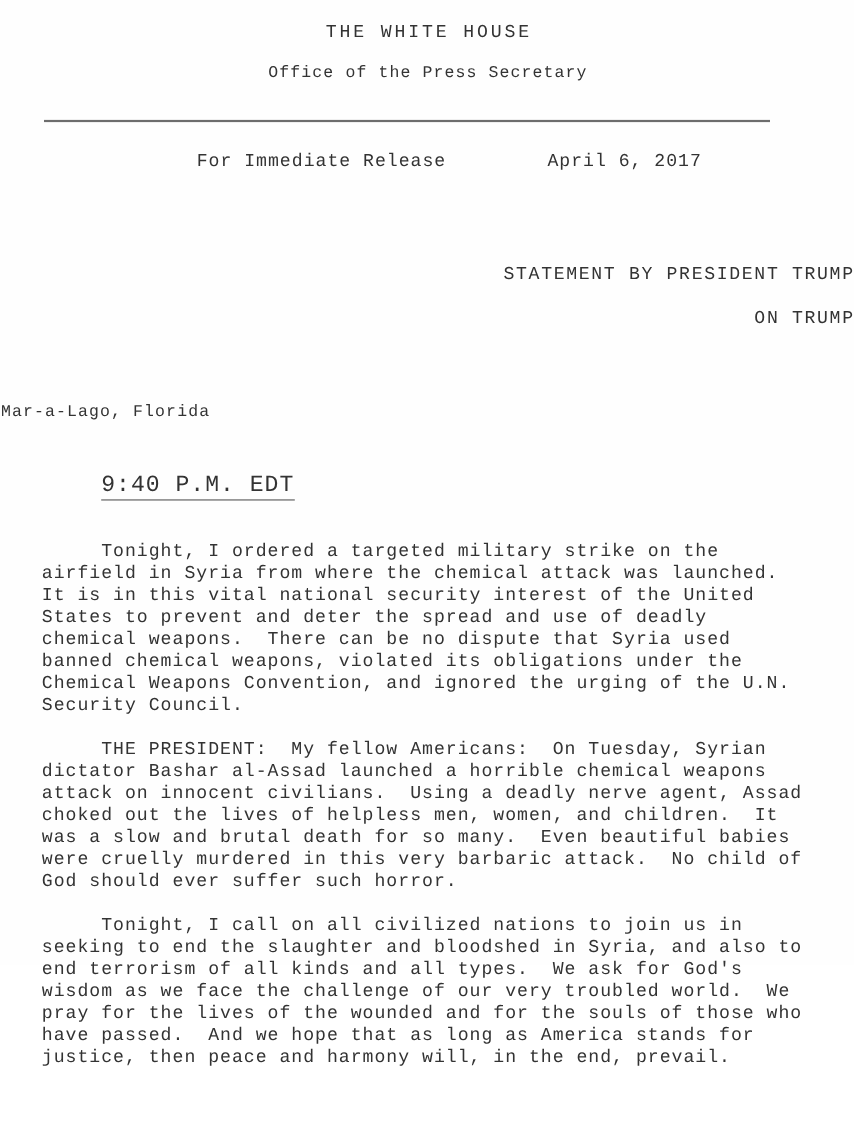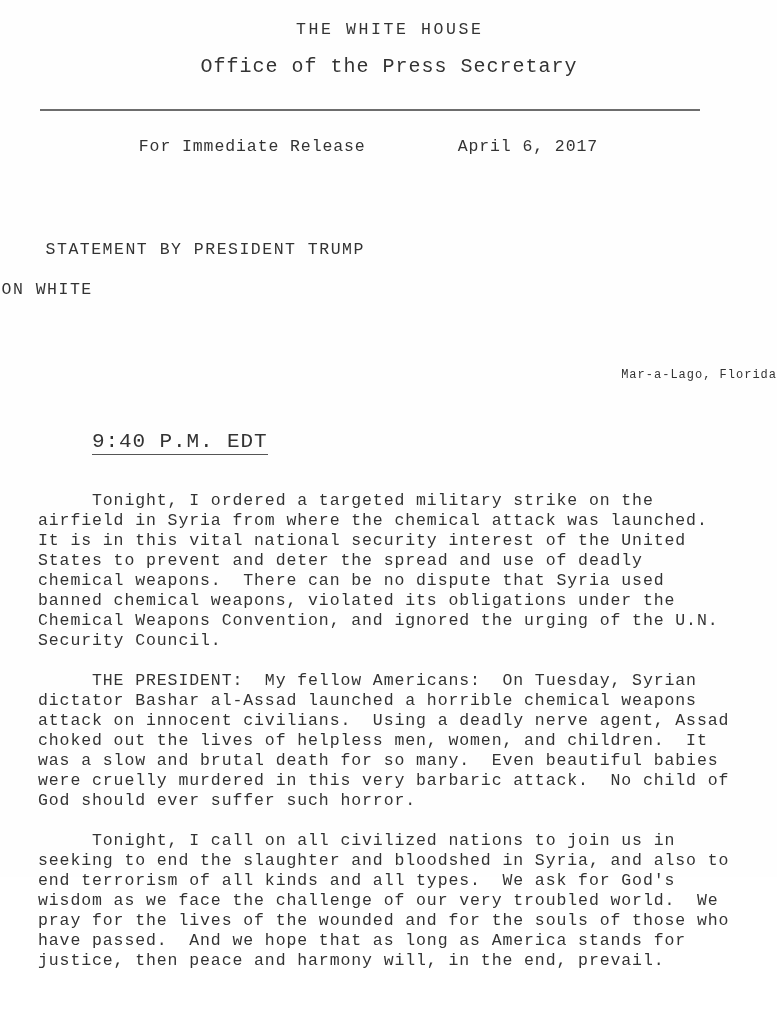--- a/index.html
+++ b/index.html
@@ -32,21 +32,21 @@
   .wh-title {
     font-size: 16.5px;
     line-height: 20px;
     letter-spacing: 2.6px;
     text-indent: 2.6px;
     color: #333333;
     white-space: pre;
   }
   .press-office {
     margin-top: 17px;
-    font-size: 20px;
+    font-size: 15px;
     line-height: 20px;
     letter-spacing: 1.0px;
     text-indent: 1.0px;
     color: #333333;
     white-space: pre;
   }
 
   
   .rule-wrap {
     margin-top: 32px;
@@ -56,47 +56,47 @@
     height: 2px;
     background: #6d6d6d;
     margin: 0 77px 0 40px;
   }
   .release-line {
     margin-top: 6px;
     font-size: 16.5px;
     line-height: 20px;
     letter-spacing: 0.9px;
     color: #333333;
-    padding-left: 74px;
+    padding-left: 114px;
     white-space: pre;
   }
   .release-gap {
     display: inline-block;
     width: 92px;
   }
 
   
   .statement-title {
     margin-top: 43px;
-    text-align: left;
+    text-align: right;
     font-size: 16.5px;
     line-height: 20px;
     letter-spacing: 1.5px;
     text-indent: 1.5px;
     color: #333333;
     white-space: pre;
   }
   .statement-title .line2 {
     display: block;
   }
 
   .dateline {
     margin-top: 25px;
-    text-align: right;
-    font-size: 12px;
+    text-align: left;
+    font-size: 15px;
     line-height: 20px;
     letter-spacing: 1.0px;
     text-indent: 1.0px;
     color: #333333;
     white-space: pre;
   }
 
   
   .timestamp {
     margin-top: 27px;
@@ -142,21 +142,21 @@
 
   <div class="rule-wrap">
     <div class="hrule"></div>
     <div class="release-line">
       <span>For Immediate Release</span><span class="release-gap"></span><span>April 6, 2017</span>
     </div>
   </div>
 
   <div class="statement-title">
     <span>STATEMENT BY PRESIDENT TRUMP</span>
-    <span class="line2">ON WHITE</span>
+    <span class="line2">ON TRUMP</span>
   </div>
 
   <div class="dateline">Mar-a-Lago, Florida</div>
 
   <div class="timestamp">
     <span class="ts-underline">9:40 P.M. EDT</span>
   </div>
 
   <div class="body-text">
     <p class="para">     Tonight, I ordered a targeted military strike on the

